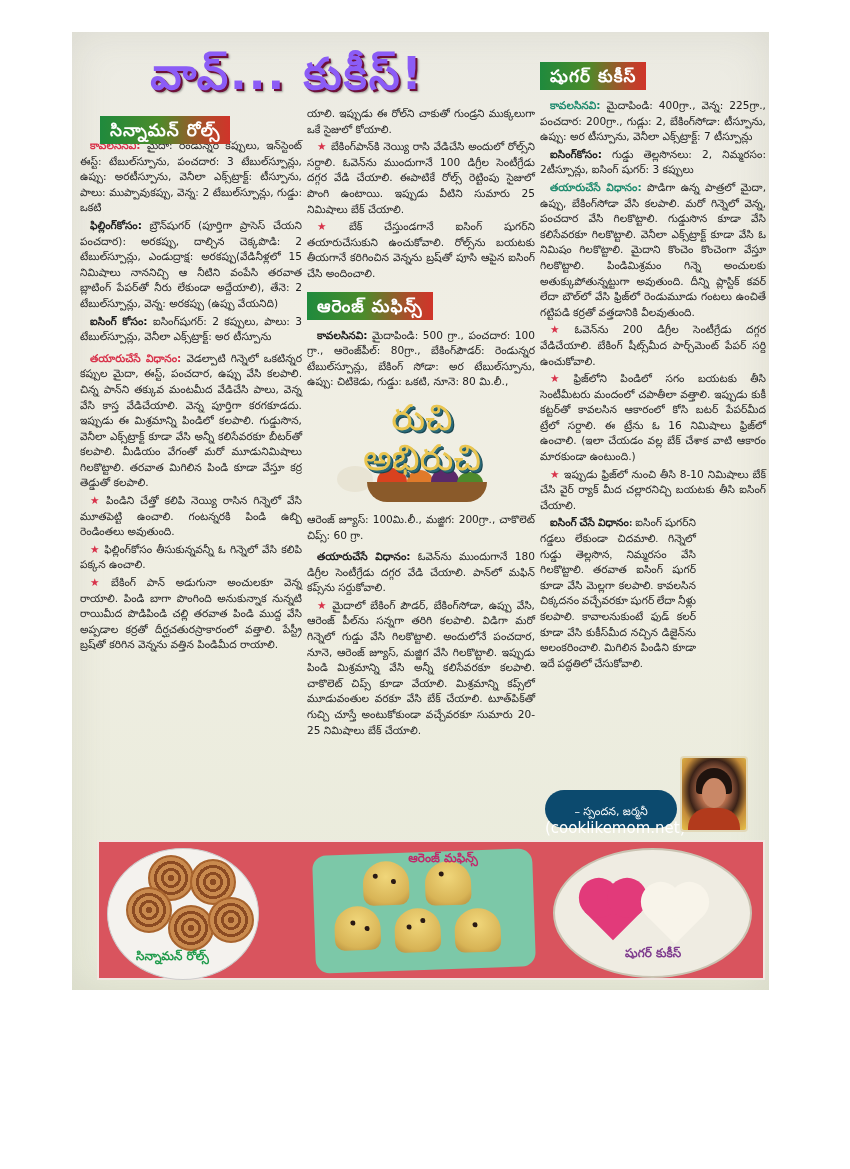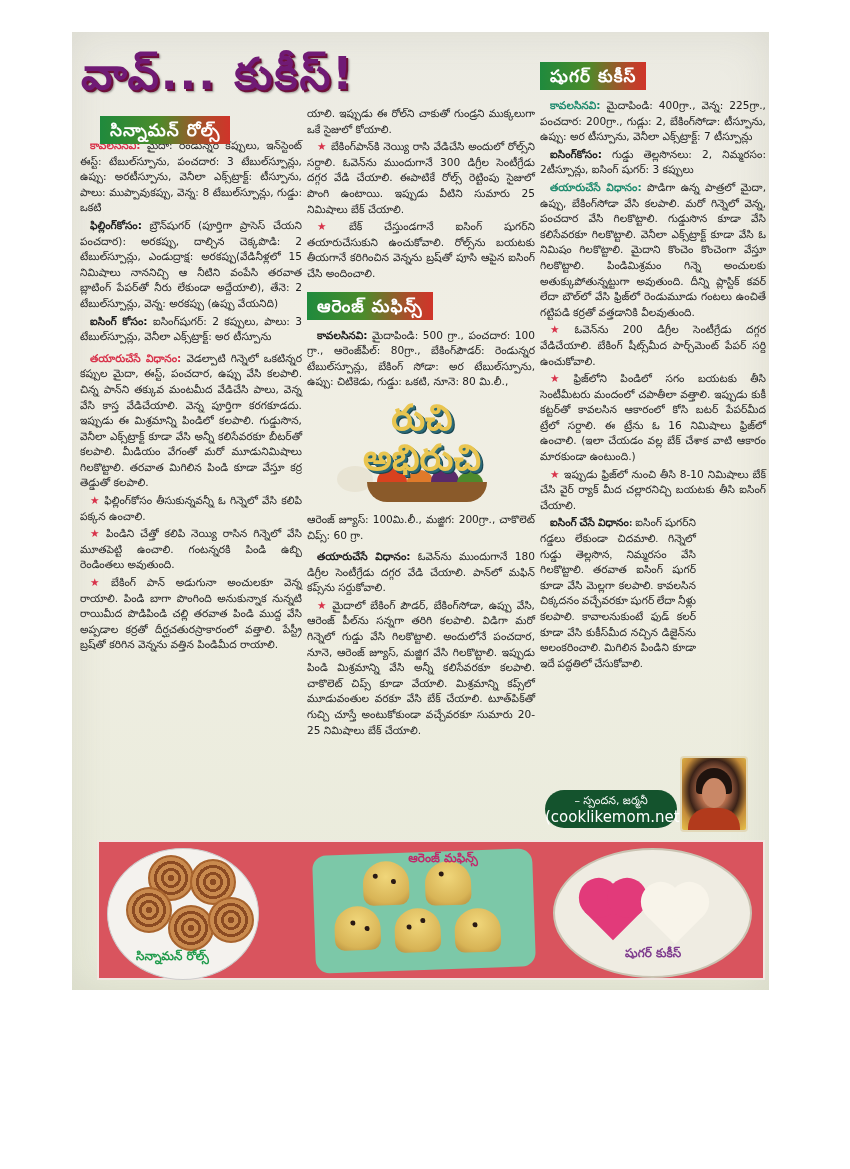--- a/index.html
+++ b/index.html
@@ -3,22 +3,22 @@
 <meta charset="utf-8">
 <style>
   html, body { margin:0; padding:0; background:#ffffff; }
   body { width:850px; height:1169px; position:relative; overflow:hidden; font-family:"DejaVu Sans", sans-serif; }
   .clip {
     position:absolute; left:72px; top:32px; width:697px; height:958px;
     background: linear-gradient(180deg,#ecebe3 0%, #f0eee4 30%, #efeee2 60%, #e8ead9 100%);
     box-shadow: inset 0 0 40px rgba(120,120,100,0.15);
   }
   .title {
-    position:absolute; left:81px; top:44px; width:380px; 
-    font-size:44px; font-weight:bold; color:#701a75;
+    position:absolute; left:97px; top:44px; width:380px; text-align:center;
+    font-size:44px; font-weight:bold; color:#8b5cf6;
     text-shadow: 2px 2px 0 #6e1039, 3px 3px 2px rgba(0,0,0,0.35);
     letter-spacing:2px; line-height:60px;
   }
   .col { position:absolute; font-size:10.6px; line-height:15.6px; color:#222; text-align:justify; }
   .col p { margin:0 0 2px 0; text-indent:10px; }
   .col1 { left:80px; top:138px; width:222px; }
   .col2 { left:307px; top:106px; width:228px; }
   .col3 { left:540px; top:58px; width:226px; }
   .sec-head {
     display:inline-block; padding:2px 10px; margin:2px 0 8px 0;
@@ -27,28 +27,28 @@
   }
   .lbl-red { color:#d8324a; font-weight:bold; }
   .lbl-dark { color:#1d1d1d; font-weight:bold; }
   .lbl-teal { color:#1e8a6e; font-weight:bold; }
   .star { color:#d8324a; margin-right:4px; }
   .logo-area {
     position:relative; width:228px; height:110px; margin:6px 0 6px 0;
   }
   .logo-text {
     position:absolute; left:20px; top:2px; width:190px; text-align:center;
-    font-size:36px; font-weight:bold; line-height:40px; color:#e9c550;
+    font-size:36px; font-weight:normal; line-height:40px; color:#e9c550;
     text-shadow: 2px 2px 0 #2a6a78, 3px 3px 0 #1a4550;
   }
   .veg { position:absolute; border-radius:50%; }
   .byline {
     position:absolute; left:545px; top:790px; width:132px; height:38px;
-    background:#14532d; border-radius:19px; color:#fff; text-align:center;
-    font-size:11px; line-height:16px; padding-top:3px; box-sizing:border-box;
+    background:#0c4a6e; border-radius:19px; color:#fff; text-align:center;
+    font-size:11px; line-height:16px; padding-top:14px; box-sizing:border-box;
   }
   .byline .url { font-weight:normal; font-size:15px; }
   .photo {
     position:absolute; left:680px; top:756px; width:64px; height:72px;
     background: radial-gradient(ellipse at 50% 45%, #d89a72 0%, #b8704e 30%, #3a2218 55%, #c58d3a 75%, #e8c24a 100%);
     border:2px solid #e2d8b8; border-radius:4px;
   }
   .photo-face { position:absolute; left:20px; top:20px; width:24px; height:30px; border-radius:50%; background:#c98766; }
   .photo-hair { position:absolute; left:14px; top:10px; width:36px; height:26px; border-radius:18px 18px 4px 4px; background:#1f130e; }
   .photo-shirt { position:absolute; left:6px; top:50px; width:52px; height:22px; border-radius:20px 20px 0 0; background:#b23a1c; }
@@ -72,39 +72,39 @@
 </head>
 <body>
 
 <div class="clip"></div>
 
 <div class="title">వావ్... కుకీస్!</div>
 
 <div class="col col1">
   <div class="sec-head" style="position:absolute;left:20px;top:-24px;">సిన్నామన్ రోల్స్</div>
   <p>
-    <span class="lbl-red">కావలసినవి:</span><span> మైదా: రెండున్నర కప్పులు, ఇన్‌స్టెంట్ ఈస్ట్: టేబుల్‌స్పూను, పంచదార: 3 టేబుల్‌స్పూన్లు, ఉప్పు: అరటీస్పూను, వెనీలా ఎక్స్‌ట్రాక్ట్: టీస్పూను, పాలు: ముప్పావుకప్పు, వెన్న: 8 టేబుల్‌స్పూన్లు, గుడ్డు: ఒకటి</span>
+    <span class="lbl-red">కావలసినవి:</span><span> మైదా: రెండున్నర కప్పులు, ఇన్‌స్టెంట్ ఈస్ట్: టేబుల్‌స్పూను, పంచదార: 3 టేబుల్‌స్పూన్లు, ఉప్పు: అరటీస్పూను, వెనీలా ఎక్స్‌ట్రాక్ట్: టీస్పూను, పాలు: ముప్పావుకప్పు, వెన్న: 2 టేబుల్‌స్పూన్లు, గుడ్డు: ఒకటి</span>
   </p>
   <p>
     <span class="lbl-dark">ఫిల్లింగ్‌కోసం:</span><span> బ్రౌన్‌షుగర్ (పూర్తిగా ప్రాసెస్ చేయని పంచదార): అరకప్పు, దాల్చిన చెక్కపొడి: 2 టేబుల్‌స్పూన్లు, ఎండుద్రాక్ష: అరకప్పు(వేడినీళ్లలో 15 నిమిషాలు నాననిచ్చి ఆ నీటిని వంపేసి తరవాత బ్లాటింగ్ పేపర్‌తో నీరు లేకుండా అద్దేయాలి), తేనె: 2 టేబుల్‌స్పూన్లు, వెన్న: అరకప్పు (ఉప్పు వేయనిది)</span>
   </p>
   <p>
     <span class="lbl-dark">ఐసింగ్ కోసం:</span><span> ఐసింగ్‌షుగర్: 2 కప్పులు, పాలు: 3 టేబుల్‌స్పూన్లు, వెనీలా ఎక్స్‌ట్రాక్ట్: అర టీస్పూను</span>
   </p>
   <p style="margin-top:6px;">
     <span class="lbl-red">తయారుచేసే విధానం:</span><span> వెడల్పాటి గిన్నెలో ఒకటిన్నర కప్పుల మైదా, ఈస్ట్, పంచదార, ఉప్పు వేసి కలపాలి. చిన్న పాన్‌ని తక్కువ మంటమీద వేడిచేసి పాలు, వెన్న వేసి కాస్త వేడిచేయాలి. వెన్న పూర్తిగా కరగకూడదు. ఇప్పుడు ఈ మిశ్రమాన్ని పిండిలో కలపాలి. గుడ్డుసొన, వెనీలా ఎక్స్‌ట్రాక్ట్ కూడా వేసి అన్నీ కలిసేవరకూ బీటర్‌తో కలపాలి. మీడియం వేగంతో మరో మూడునిమిషాలు గిలకొట్టాలి. తరవాత మిగిలిన పిండి కూడా వేస్తూ కర్ర తెడ్డుతో కలపాలి.</span>
   </p>
+  <p><span class="star">★</span><span>పిండిని చేత్తో కలిపి నెయ్యి రాసిన గిన్నెలో వేసి మూతపెట్టి ఉంచాలి. గంటన్నరకి పిండి ఉబ్బి రెండింతలు అవుతుంది.</span></p>
   <p><span class="star">★</span><span>ఫిల్లింగ్‌కోసం తీసుకున్నవన్నీ ఓ గిన్నెలో వేసి కలిపి పక్కన ఉంచాలి.</span></p>
-  <p><span class="star">★</span><span>పిండిని చేత్తో కలిపి నెయ్యి రాసిన గిన్నెలో వేసి మూతపెట్టి ఉంచాలి. గంటన్నరకి పిండి ఉబ్బి రెండింతలు అవుతుంది.</span></p>
   <p><span class="star">★</span><span>బేకింగ్ పాన్ అడుగునా అంచులకూ వెన్న రాయాలి. పిండి బాగా పొంగింది అనుకున్నాక నున్నటి రాయిమీద పొడిపిండి చల్లి తరవాత పిండి ముద్ద వేసి అప్పడాల కర్రతో దీర్ఘచతురస్రాకారంలో వత్తాలి. పేస్ట్రీ బ్రష్‌తో కరిగిన వెన్నను వత్తిన పిండిమీద రాయాలి.</span></p>
 </div>
 
 <div class="col col2">
   <p style="text-indent:0;">యాలి. ఇప్పుడు ఈ రోల్‌ని చాకుతో గుండ్రని ముక్కలుగా ఒకే సైజులో కోయాలి.</p>
-  <p><span class="star">★</span><span>బేకింగ్‌పాన్‌కి నెయ్యి రాసి వేడిచేసి అందులో రోల్స్‌ని సర్దాలి. ఓవెన్‌ను ముందుగానే 300 డిగ్రీల సెంటీగ్రేడు దగ్గర వేడి చేయాలి. ఈపాటికే రోల్స్ రెట్టింపు సైజులో పొంగి ఉంటాయి. ఇప్పుడు వీటిని సుమారు 25 నిమిషాలు బేక్ చేయాలి.</span></p>
+  <p><span class="star">★</span><span>బేకింగ్‌పాన్‌కి నెయ్యి రాసి వేడిచేసి అందులో రోల్స్‌ని సర్దాలి. ఓవెన్‌ను ముందుగానే 100 డిగ్రీల సెంటీగ్రేడు దగ్గర వేడి చేయాలి. ఈపాటికే రోల్స్ రెట్టింపు సైజులో పొంగి ఉంటాయి. ఇప్పుడు వీటిని సుమారు 25 నిమిషాలు బేక్ చేయాలి.</span></p>
   <p><span class="star">★</span><span>బేక్ చేస్తుండగానే ఐసింగ్ షుగర్‌ని తయారుచేసుకుని ఉంచుకోవాలి. రోల్స్‌ను బయటకు తీయగానే కరిగించిన వెన్నను బ్రష్‌తో పూసి ఆపైన ఐసింగ్ చేసి అందించాలి.</span></p>
   <div class="sec-head" style="margin-top:8px;">ఆరెంజ్ మఫిన్స్</div>
   <p>
     <span class="lbl-dark">కావలసినవి:</span><span> మైదాపిండి: 500 గ్రా., పంచదార: 100 గ్రా., ఆరెంజ్‌పీల్: 80గ్రా., బేకింగ్‌పౌడర్: రెండున్నర టేబుల్‌స్పూన్లు, బేకింగ్ సోడా: అర టేబుల్‌స్పూను, ఉప్పు: చిటికెడు, గుడ్డు: ఒకటి, నూనె: 80 మి.లీ.,</span>
   </p>
   <div class="logo-area">
     <div class="veg" style="left:30px;top:70px;width:36px;height:26px;background:#e8e4d4;"></div>
     <div class="veg" style="left:70px;top:72px;width:30px;height:28px;background:#d9421f;"></div>
     <div class="veg" style="left:100px;top:74px;width:26px;height:24px;background:#e07a2a;"></div>
     <div class="veg" style="left:124px;top:72px;width:28px;height:28px;background:#5a2a6a;"></div>

